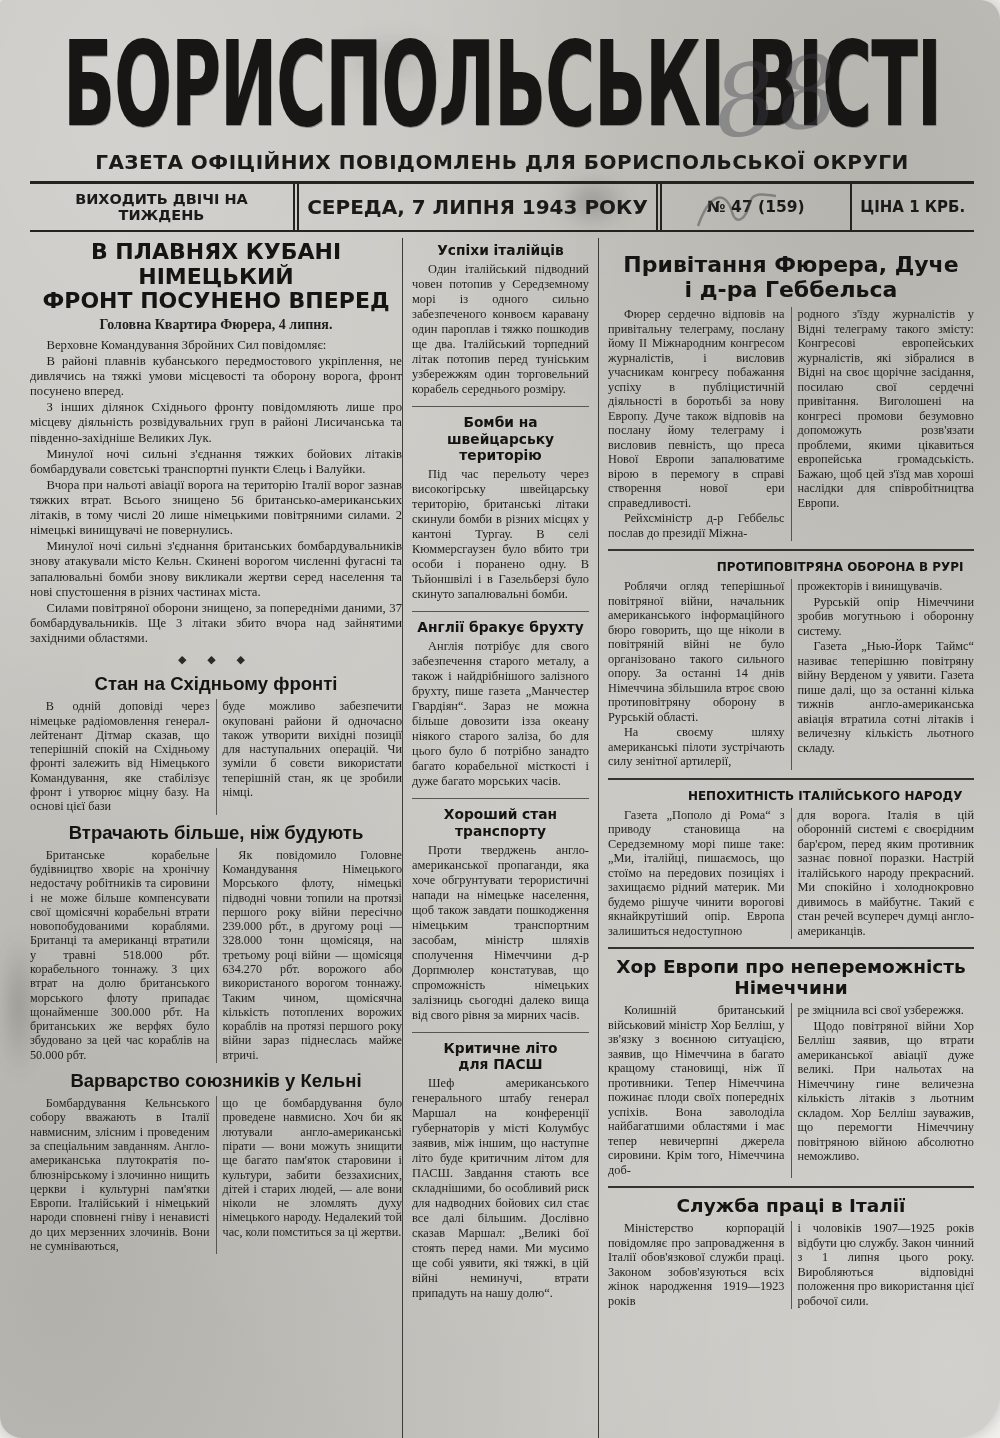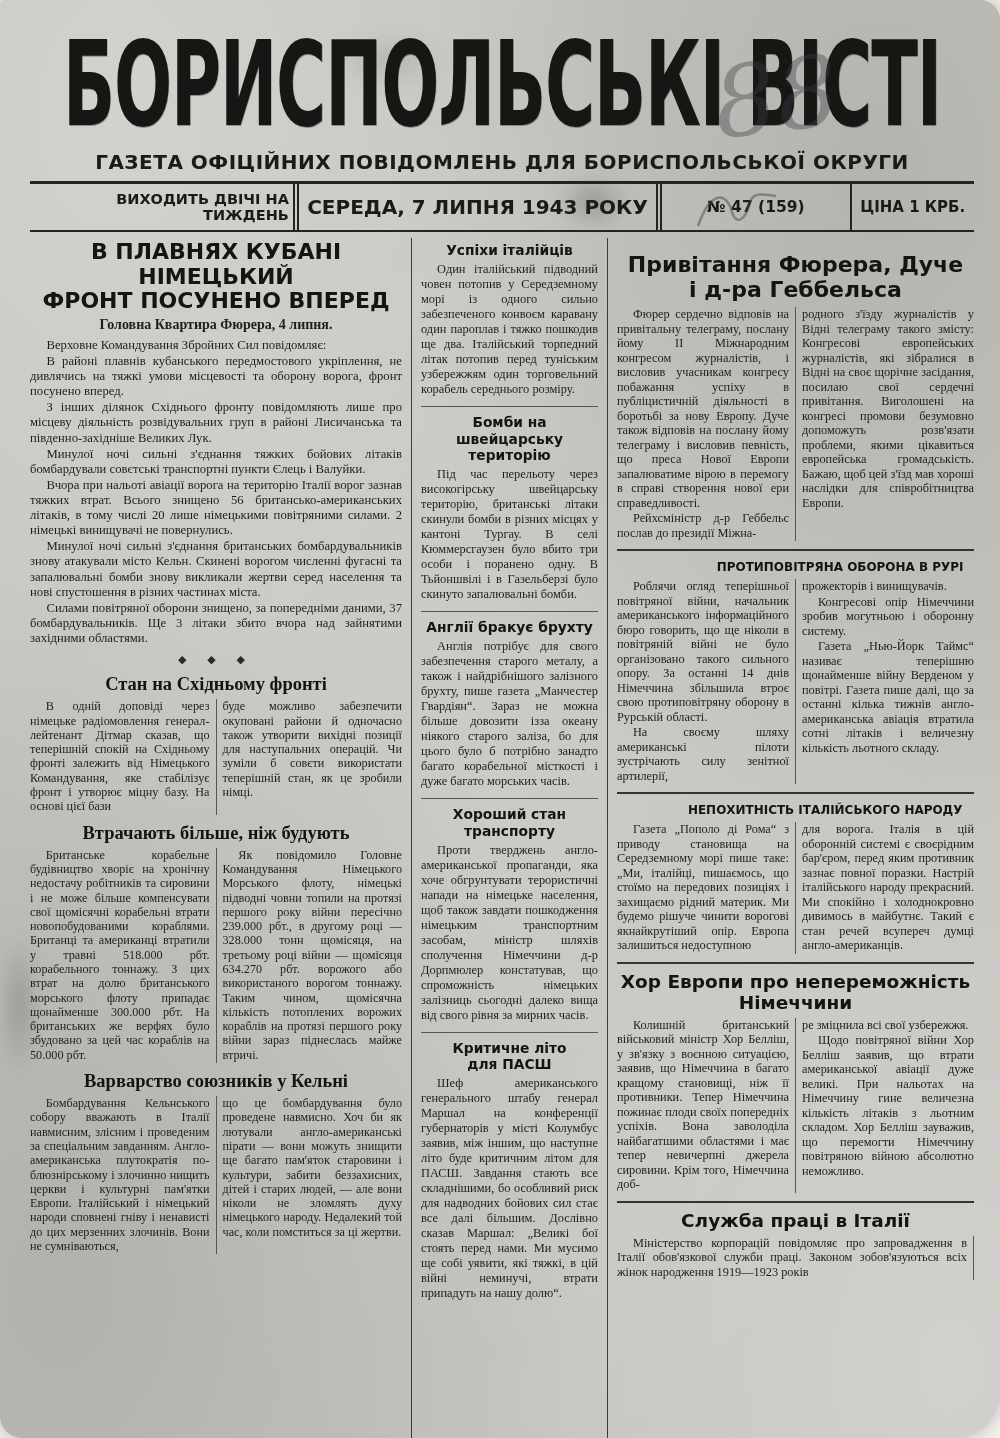--- a/index.html
+++ b/index.html
@@ -48,29 +48,29 @@
     font-family:"DejaVu Sans", sans-serif; font-weight:bold;
     font-size:20px; letter-spacing:.5px; color:#1b1a18;
   }
 
   
   .header-bar {
     display:flex; align-items:stretch; margin-top:7px;
     border-top:3px solid #24231f; border-bottom:2.5px solid #24231f;
     font-family:"DejaVu Sans", sans-serif; font-weight:bold; color:#1b1a18;
   }
-  .hb-cell { display:flex; align-items:center; justify-content:center; padding:7px 4px; text-align:right; }
+  .hb-cell { display:flex; align-items:center; justify-content:center; padding:7px 4px; text-align:center; }
   .hb-schedule { width:27%; font-size:14.5px; }
   .hb-date { width:37%; font-size:20px; border-left:6px double #24231f; border-right:6px double #24231f; }
   .hb-issue { width:19%; font-size:15.5px; border-right:2px solid #24231f; }
   .hb-price { flex:1; font-size:15px; }
 
   
   .columns { display:flex; margin-top:6px; height:1200px; overflow:hidden; }
-  .col-left  { width:372px; padding-right:9px;  border-right:1.5px solid #3c3b36; }
+  .col-left  { width:372px;  border-right:1.5px solid #3c3b36; }
   .col-mid   { width:196px; padding:0 9px; box-sizing:border-box; border-right:1.5px solid #3c3b36; }
   .col-right { flex:1; padding-left:9px; }
 
   .paras p.para { margin:0 0 1px; text-indent:1.3em; text-align:justify; }
   .cont > p.para:first-child { text-indent:0; }
 
   .lead-paras p.para { font-size:12.7px; line-height:1.19; }
   .l-sub   p.para { font-size:12.2px; line-height:1.17; }
   .mid-paras p.para { font-size:12.4px; line-height:1.21; }
   .r-sub  p.para { font-size:12.3px; line-height:1.18; }
@@ -78,21 +78,21 @@
   .h-lead {
     margin:2px 0 3px; text-align:center; white-space:pre-line;
     font-family:"DejaVu Sans", sans-serif; font-weight:bold;
     font-size:22px; line-height:1.12; color:#151412;
   }
   .dateline { margin:1px 0 5px; text-align:center; font-size:14px; font-weight:bold; }
   .ornament { text-align:center; margin:7px 0 3px; font-size:11px; letter-spacing:9px; color:#2b2a27; }
 
   .h-section {
     margin:6px 0 5px; text-align:center;
-    font-family:Liberation Serif, serif; font-weight:bold;
+    font-family:Liberation Sans, sans-serif; font-weight:bold;
     font-size:18.5px; line-height:1.1; color:#151412;
   }
   .h-mid {
     margin:4px 0 4px; text-align:center; white-space:pre-line;
     font-family:"DejaVu Sans", sans-serif; font-weight:bold;
     font-size:13.8px; line-height:1.18; color:#151412;
   }
   .h-right-big {
     margin:14px 0 5px; text-align:center; white-space:pre-line;
     font-family:"DejaVu Sans", sans-serif; font-weight:bold;
@@ -252,22 +252,22 @@
 
       <article class="r-article">
         <h2 class="h-caps"><span class="fit">ПРОТИПОВІТРЯНА ОБОРОНА В РУРІ</span></h2>
         <div class="two-col">
           <div class="sub1 paras r-sub">
               <p class="para">Роблячи огляд теперішньої повітряної війни, начальник американського інформаційного бюро говорить, що ще ніколи в повітряній війні не було організовано такого сильного опору. За останні 14 днів Німеччина збільшила втроє свою протиповітряну оборону в Рурській області.</p>
               <p class="para">На своєму шляху американські пілоти зустрічають силу зенітної артилерії,</p>
             </div>
           <div class="sub2 paras r-sub cont">
               <p class="para">прожекторів і винищувачів.</p>
-              <p class="para">Конгресові опір Німеччини зробив могутньою і оборонну систему.</p>
-              <p class="para">Газета „Нью-Йорк Таймс“ називає теперішню щонайменше війну Верденом у повітрі. Газета пише далі, що за останні кілька тижнів англо-американська авіація втратила сотні літаків і величезну кількість льотного складу.</p>
+              <p class="para">Рурській опір Німеччини зробив могутньою і оборонну систему.</p>
+              <p class="para">Газета „Нью-Йорк Таймс“ називає теперішню повітряну війну Верденом у уявити. Газета пише далі, що за останні кілька тижнів англо-американська авіація втратила сотні літаків і величезну кількість льотного складу.</p>
             </div>
         </div>
       </article>
 
       <article class="r-article">
         <h2 class="h-caps"><span class="fit">НЕПОХИТНІСТЬ ІТАЛІЙСЬКОГО НАРОДУ</span></h2>
         <div class="two-col">
           <div class="sub1 paras r-sub">
               <p class="para">Газета „Пополо ді Рома“ з приводу становища на Середземному морі пише таке: „Ми, італійці, пишаємось, що стоїмо на передових позиціях і захищаємо рідний материк. Ми будемо рішуче чинити ворогові якнайкрутіший опір. Европа залишиться недоступною</p>
             </div>
@@ -290,18 +290,21 @@
             </div>
         </div>
       </article>
 
       <article class="r-article">
         <h2 class="h-right">Служба праці в Італії</h2>
         <div class="two-col">
           <div class="sub1 paras r-sub">
               <p class="para">Міністерство корпорацій повідомляє про запровадження в Італії обов'язкової служби праці. Законом зобов'язуються всіх жінок народження 1919—1923 років</p>
             </div>
+          <div class="sub2 paras r-sub cont">
+              <p class="para">і чоловіків 1907—1925 років відбути цю службу. Закон чинний з 1 липня цього року. Виробляються відповідні положення про використання цієї робочої сили.</p>
+            </div>
         </div>
       </article>
     </section>
 
   </main>
 </div>
 
 </body></html>

